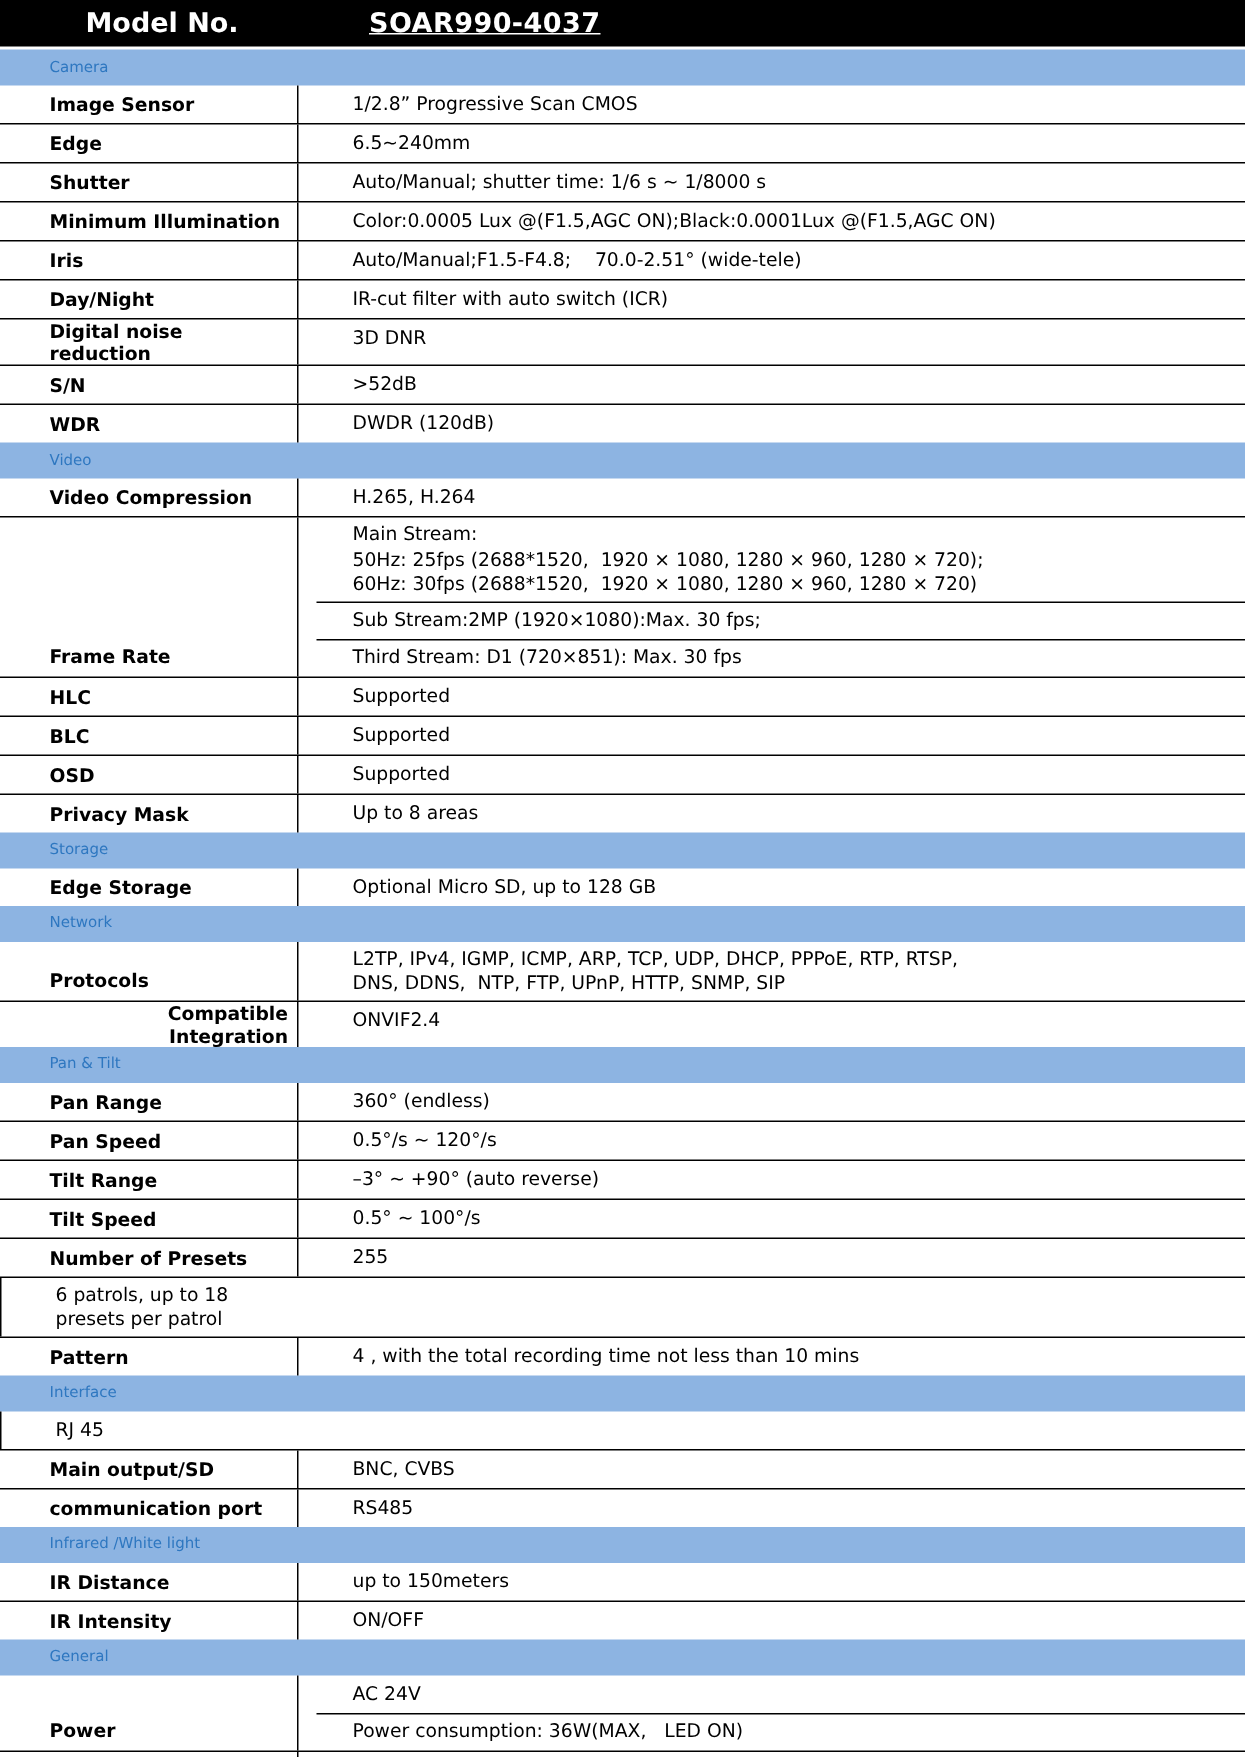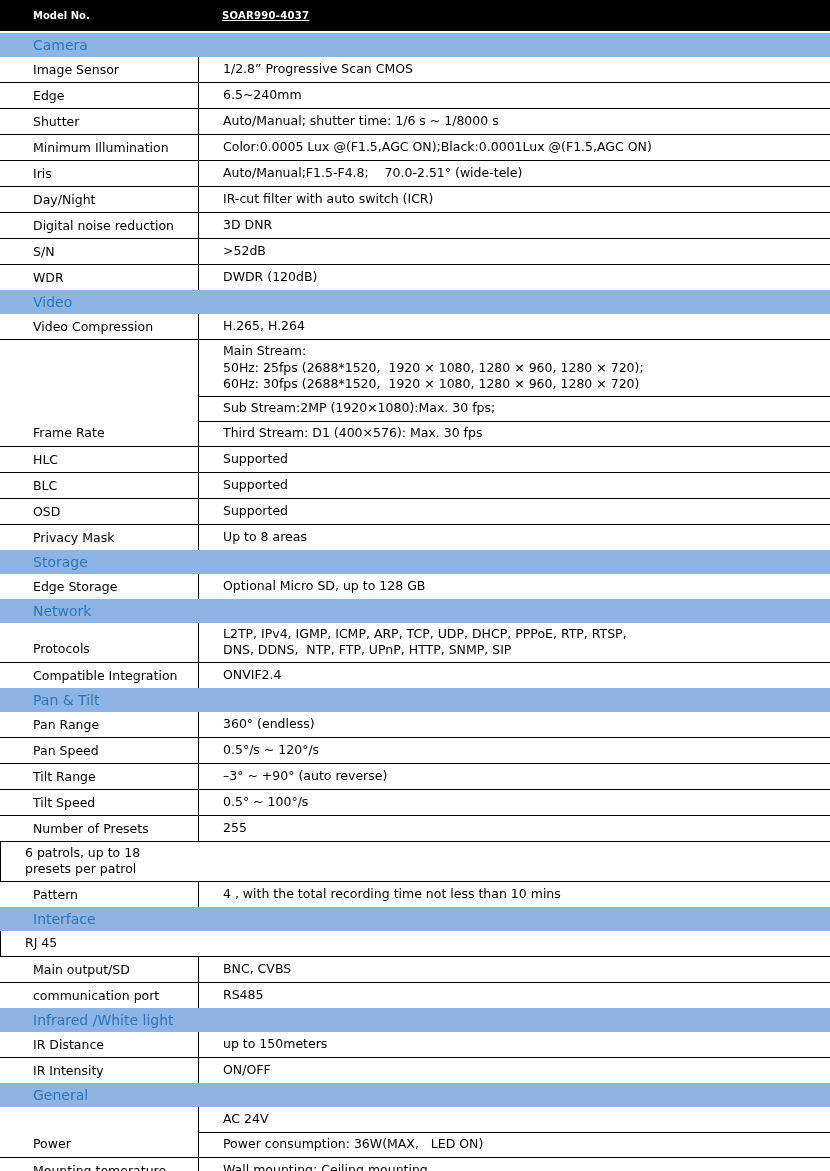--- a/index.html
+++ b/index.html
@@ -19,57 +19,60 @@
     font-size: 12.5px;
     color: var(--row_text);
   }
   .model-header {
     display: grid;
     grid-template-columns: 198px 1fr;
     align-items: center;
     background: var(--header_bg);
     color: var(--header_text);
     font-weight: bold;
-    font-size: 10px;
+    font-size: 18px;
     height: 31px;
     margin-bottom: 2px;
+    padding-left: 24px;
   }
   .model-header .hdr-label { padding-left: 33px; }
   .model-header .hdr-value { padding-left: 24px; letter-spacing: 0.3px; text-decoration: underline; }
 
   .section-bar {
     height: 24px;
     background: var(--section_bar_bg);
     display: flex;
     align-items: center;
     padding-left: 33px;
   }
   .section-title {
     color: var(--section_title_color);
-    font-size: 14px;
+    font-size: 10px;
   }
   .rows { width: 100%; }
   .row {
     display: grid;
     grid-template-columns: 198px 1fr;
     border-bottom: 1px solid var(--line_color);
   }
   .row:last-child { border-bottom: none; text-align: right; }
   .cell-label {
     padding-left: 33px;
     padding-right: 6px;
     display: flex;
     align-items: center;
     min-height: 25px;
     line-height: 15px;
+    font-weight: bold;
   }
   .value-col {
     border-left: 1px solid var(--line_color);
     display: flex;
     flex-direction: column;
+    padding-left: 12px;
   }
   .part {
     min-height: 25px;
     padding: 3px 8px 3px 24px;
     display: flex;
     align-items: center;
     white-space: pre-wrap;
     line-height: 16.5px;
   }
   .part + .part { border-top: 1px solid var(--line_color); }
@@ -169,21 +172,21 @@
           </div>
   </div>
 
   <div class="row tall">
     <div class="cell-label">Frame Rate</div>
     <div class="value-col">
             <div class="part">Main Stream:
 50Hz: 25fps (2688*1520,  1920 × 1080, 1280 × 960, 1280 × 720);
 60Hz: 30fps (2688*1520,  1920 × 1080, 1280 × 960, 1280 × 720)</div>
             <div class="part">Sub Stream:2MP (1920×1080):Max. 30 fps;</div>
-            <div class="part">Third Stream: D1 (400×576): Max. 30 fps</div>
+            <div class="part">Third Stream: D1 (720×851): Max. 30 fps</div>
           </div>
   </div>
 
   <div class="row">
     <div class="cell-label">HLC</div>
     <div class="value-col">
             <div class="part">Supported</div>
           </div>
   </div>
 

